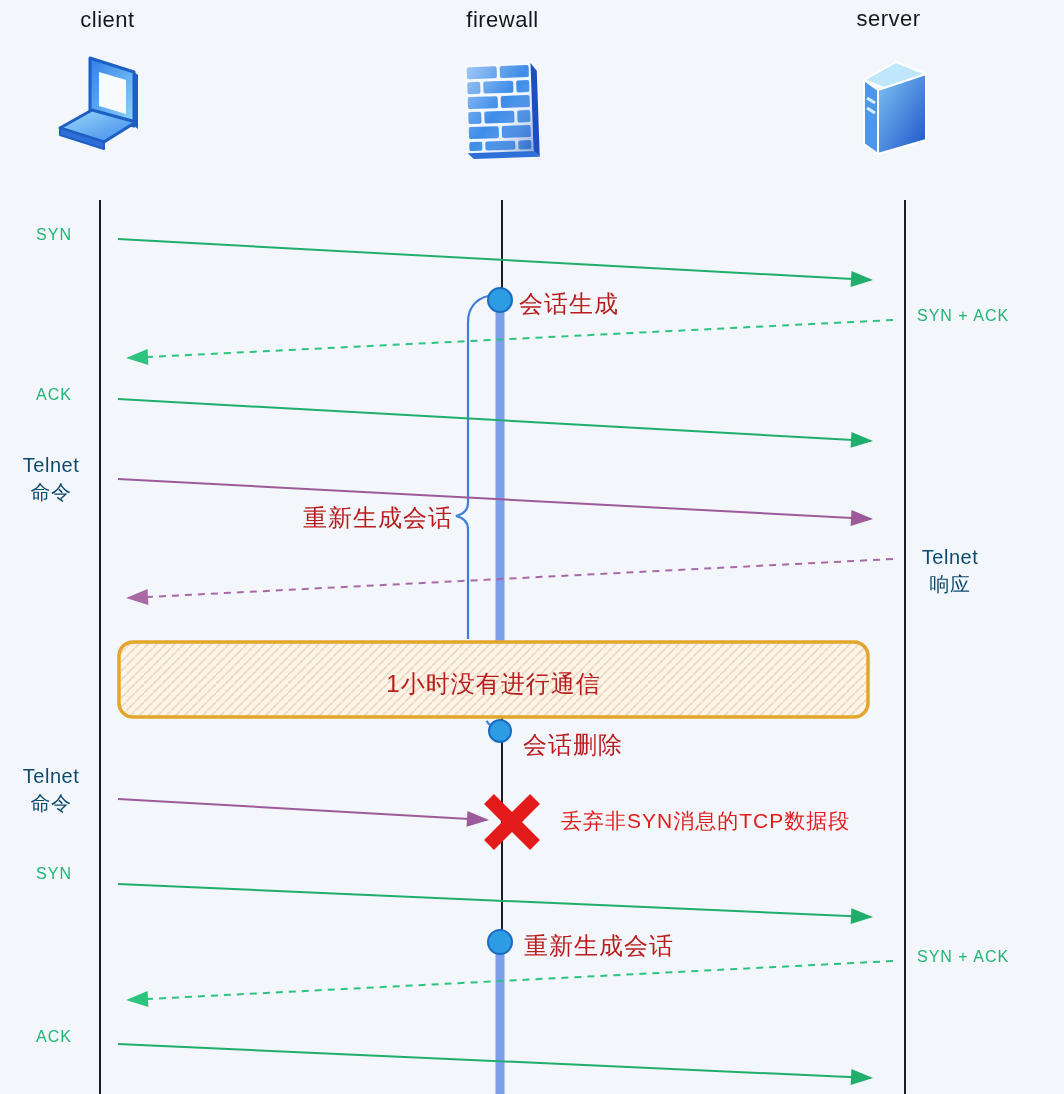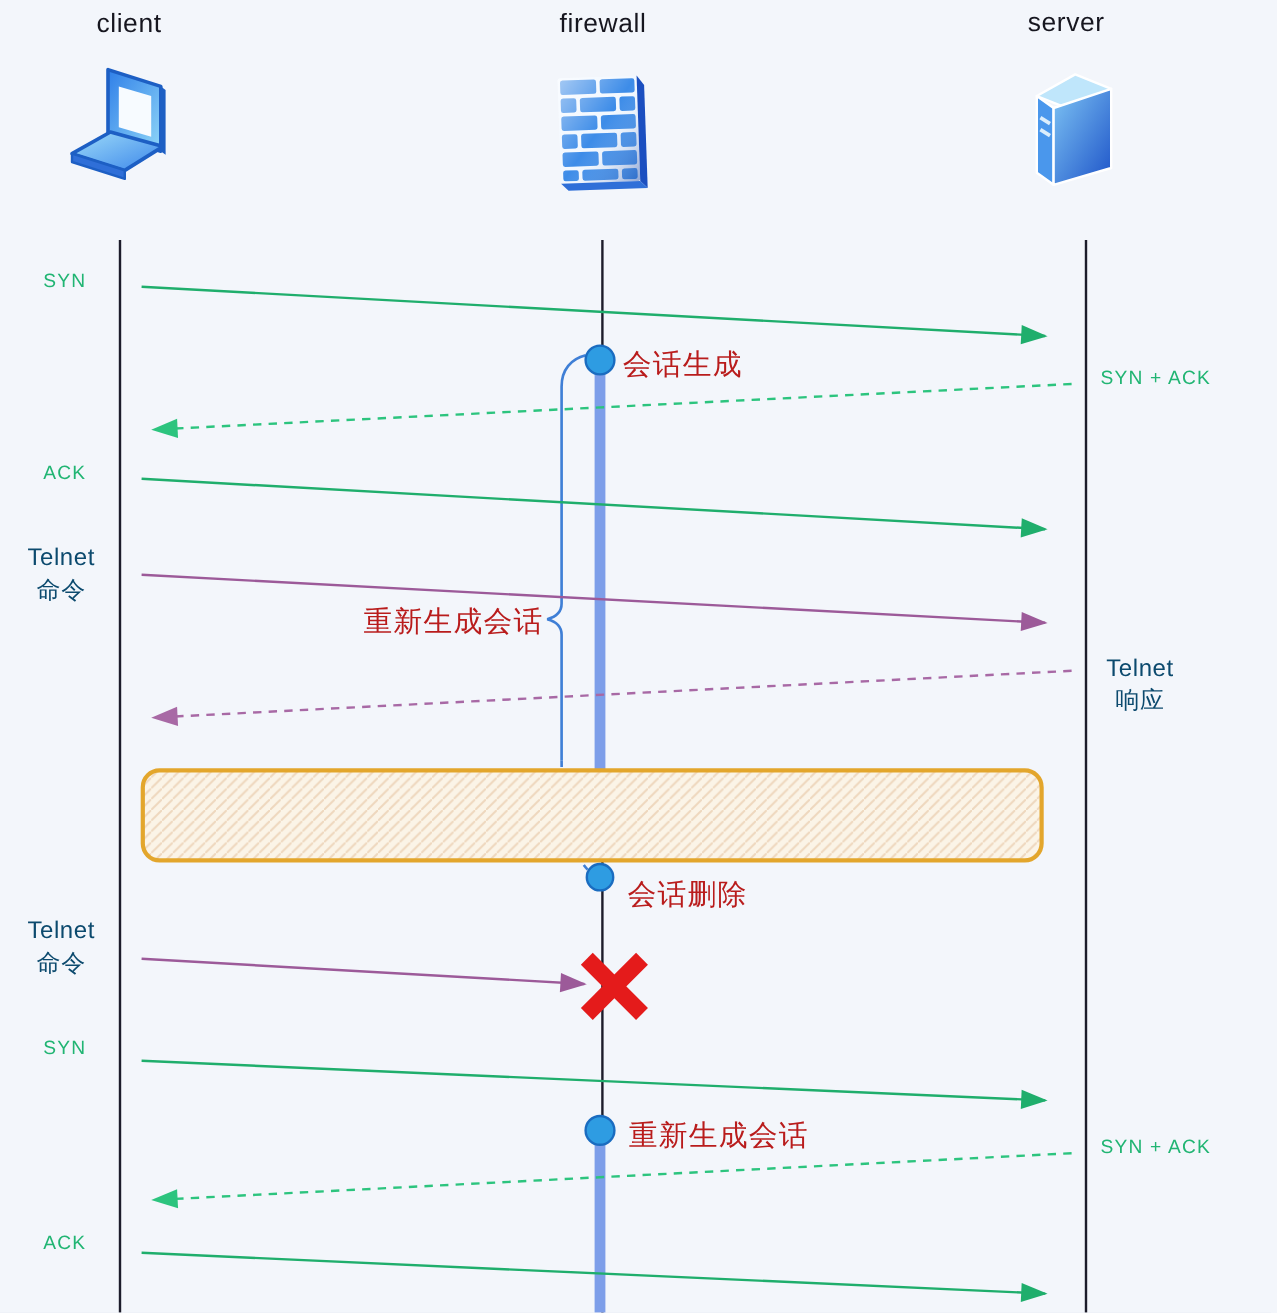--- a/index.html
+++ b/index.html
@@ -169,16 +169,18 @@
     <div>Telnet</div>
     <div>命令</div>
   </div>
 
   <div class="lbl green-lbl tac" style="left:18px;top:865px;width:72px;">SYN</div>
   <div class="lbl green-lbl" style="left:917px;top:948px;">SYN + ACK</div>
   <div class="lbl green-lbl tac" style="left:18px;top:1028px;width:72px;">ACK</div>
 
   <div class="lbl blue-lbl" style="left:519px;top:288px;">会话生成</div>
   <div class="lbl blue-lbl" style="left:303px;top:502px;">重新生成会话</div>
+  <div class="lbl blue-lbl tac" style="left:119px;top:668px;width:749px;">1小时没有进行通信</div>
   <div class="lbl blue-lbl" style="left:523px;top:729px;">会话删除</div>
+  <div class="lbl red-lbl" style="left:561px;top:807px;">丢弃非SYN消息的TCP数据段</div>
   <div class="lbl blue-lbl" style="left:524px;top:930px;">重新生成会话</div>
 
 </div>
 
 </body></html>

